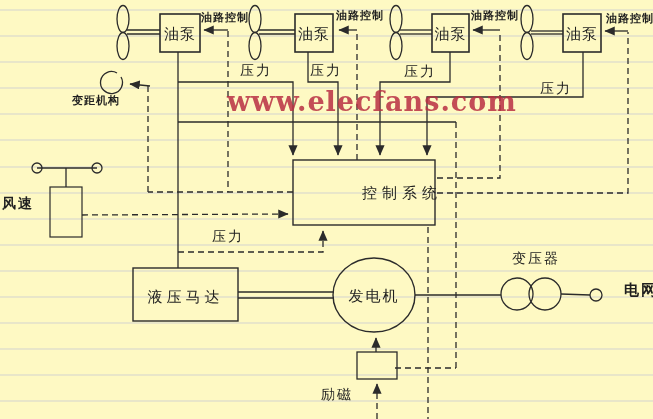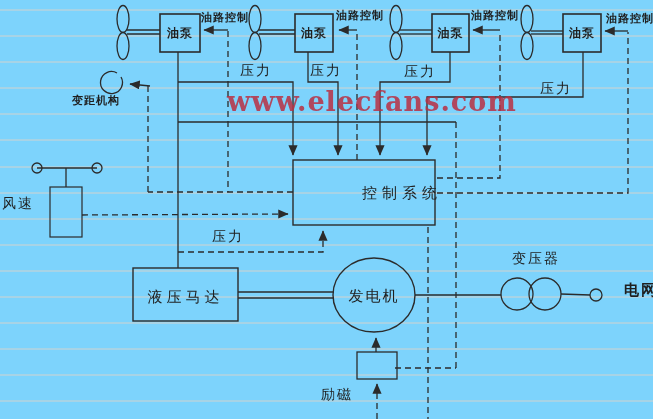--- a/index.html
+++ b/index.html
@@ -1,24 +1,24 @@
 <!DOCTYPE html>
 <html><head>
 <meta charset="utf-8">
 <style>
   html,body{margin:0;padding:0;}
   body{width:653px;height:419px;overflow:hidden;background:#f5f5f2;}
-  #stage{position:relative;width:653px;height:419px;background:#7dd3fc;
+  #stage{position:relative;width:653px;height:419px;background:#fef9c3;
          font-family:"Liberation Sans","DejaVu Sans",sans-serif;}
   #lineart{position:absolute;left:0;top:0;}
   .lbl{position:absolute;white-space:nowrap;color:#1f1f1f;line-height:1;}
   .sm{font-size:11px;font-weight:bold;letter-spacing:1px;}
   .md{font-size:14px;letter-spacing:2px;font-weight:500;}
   .boxlbl{display:flex;align-items:center;justify-content:center;
-          font-size:12px;font-weight:bold;letter-spacing:1px;}
+          font-size:15px;font-weight:normal;letter-spacing:1px;}
   .big{font-size:15px;font-weight:500;}
   .wm1{font-family:"DejaVu Serif","Liberation Serif",serif;font-size:27px;font-weight:bold;
        color:#b93043;opacity:.85;letter-spacing:1px;}
   .wm2{font-size:26px;font-weight:bold;color:#bb3347;opacity:.8;letter-spacing:5px;}
   .ttl{font-size:18px;font-weight:bold;color:#ce3347;letter-spacing:2.5px;}
 </style>
 </head>
 <body>
 
 <div id="stage">
@@ -159,21 +159,21 @@
   <div class="lbl boxlbl" style="left:432px;top:14px;width:37px;height:38px;">油泵</div>
   <div class="lbl boxlbl" style="left:563px;top:14px;width:38px;height:38px;">油泵</div>
 
   <div class="lbl md" style="left:240px;top:63px;">压力</div>
   <div class="lbl md" style="left:310px;top:63px;">压力</div>
   <div class="lbl md" style="left:404px;top:64px;">压力</div>
   <div class="lbl md" style="left:540px;top:81px;">压力</div>
   <div class="lbl md" style="left:212px;top:229px;">压力</div>
 
   <div class="lbl sm" style="left:72px;top:95px;">变距机构</div>
-  <div class="lbl md" style="left:2px;top:196px;">风速</div>
+  <div class="lbl md" style="left:2px;top:196px;font-weight:bold;">风速</div>
 
   <div class="lbl boxlbl big" style="left:293px;top:160px;width:142px;height:65px;letter-spacing:5px;margin-left:38px;">控制系统</div>
   <div class="lbl boxlbl big" style="left:133px;top:276px;width:105px;height:41px;letter-spacing:4px;">液压马达</div>
   <div class="lbl boxlbl big" style="left:333px;top:258px;width:82px;height:74px;letter-spacing:2px;">发电机</div>
 
   <div class="lbl md" style="left:512px;top:251px;">变压器</div>
   <div class="lbl big" style="left:624px;top:282px;font-weight:bold;letter-spacing:2px;">电网</div>
   <div class="lbl md" style="left:321px;top:387px;">励磁</div>
 
   <div class="lbl wm1" style="left:227px;top:88px;">www.elecfans.com</div>

